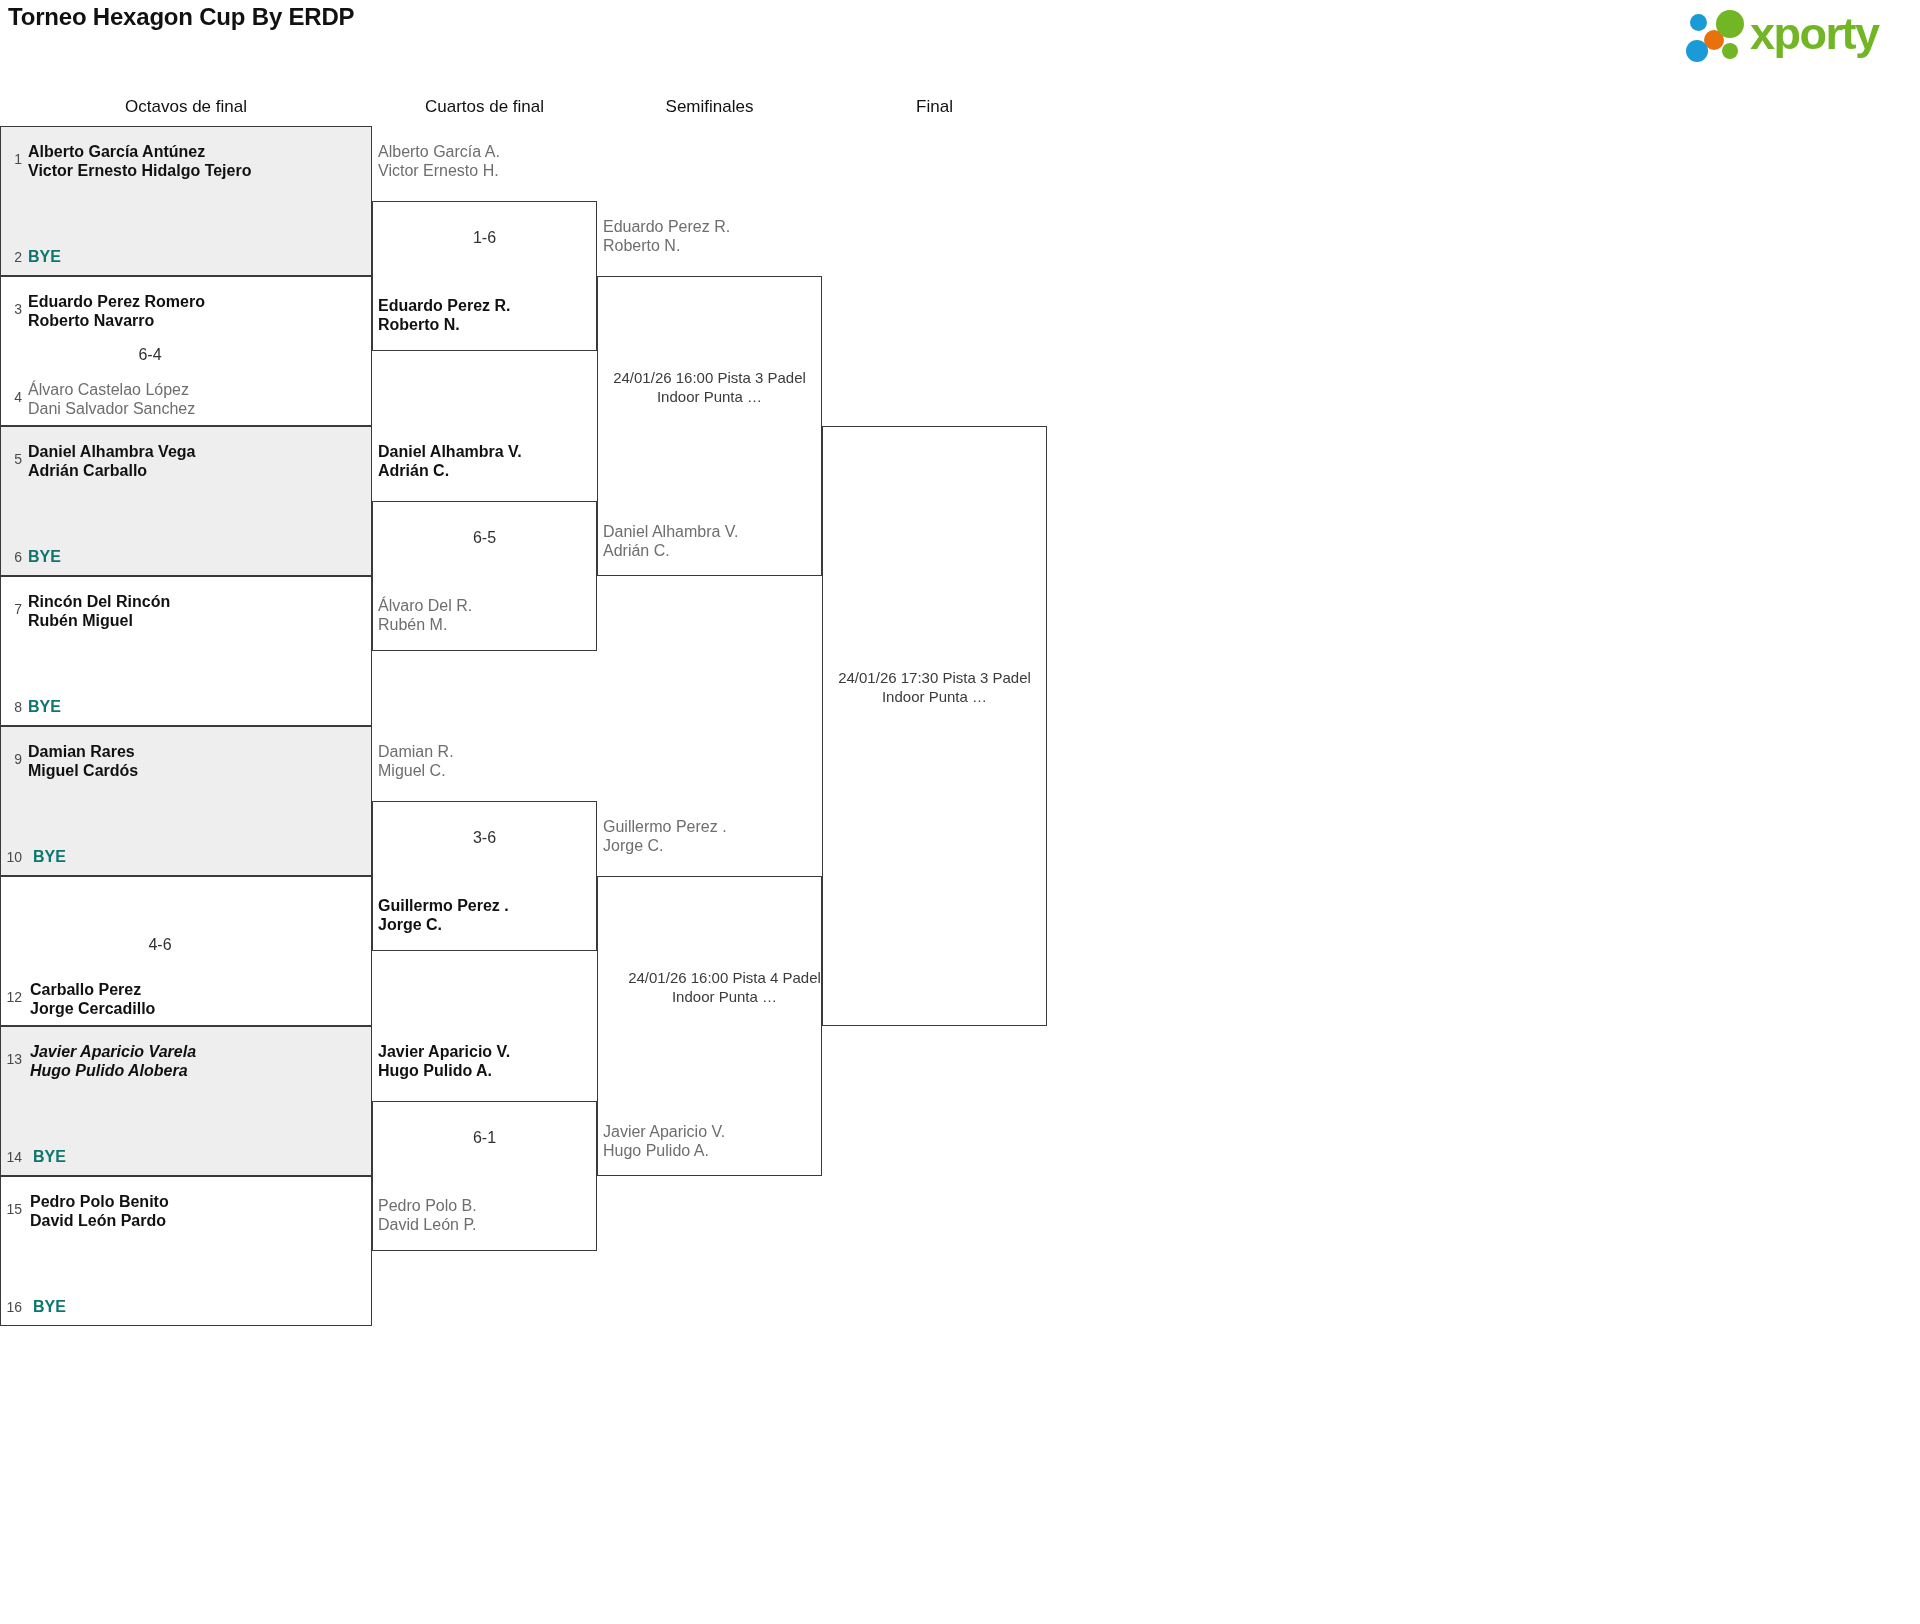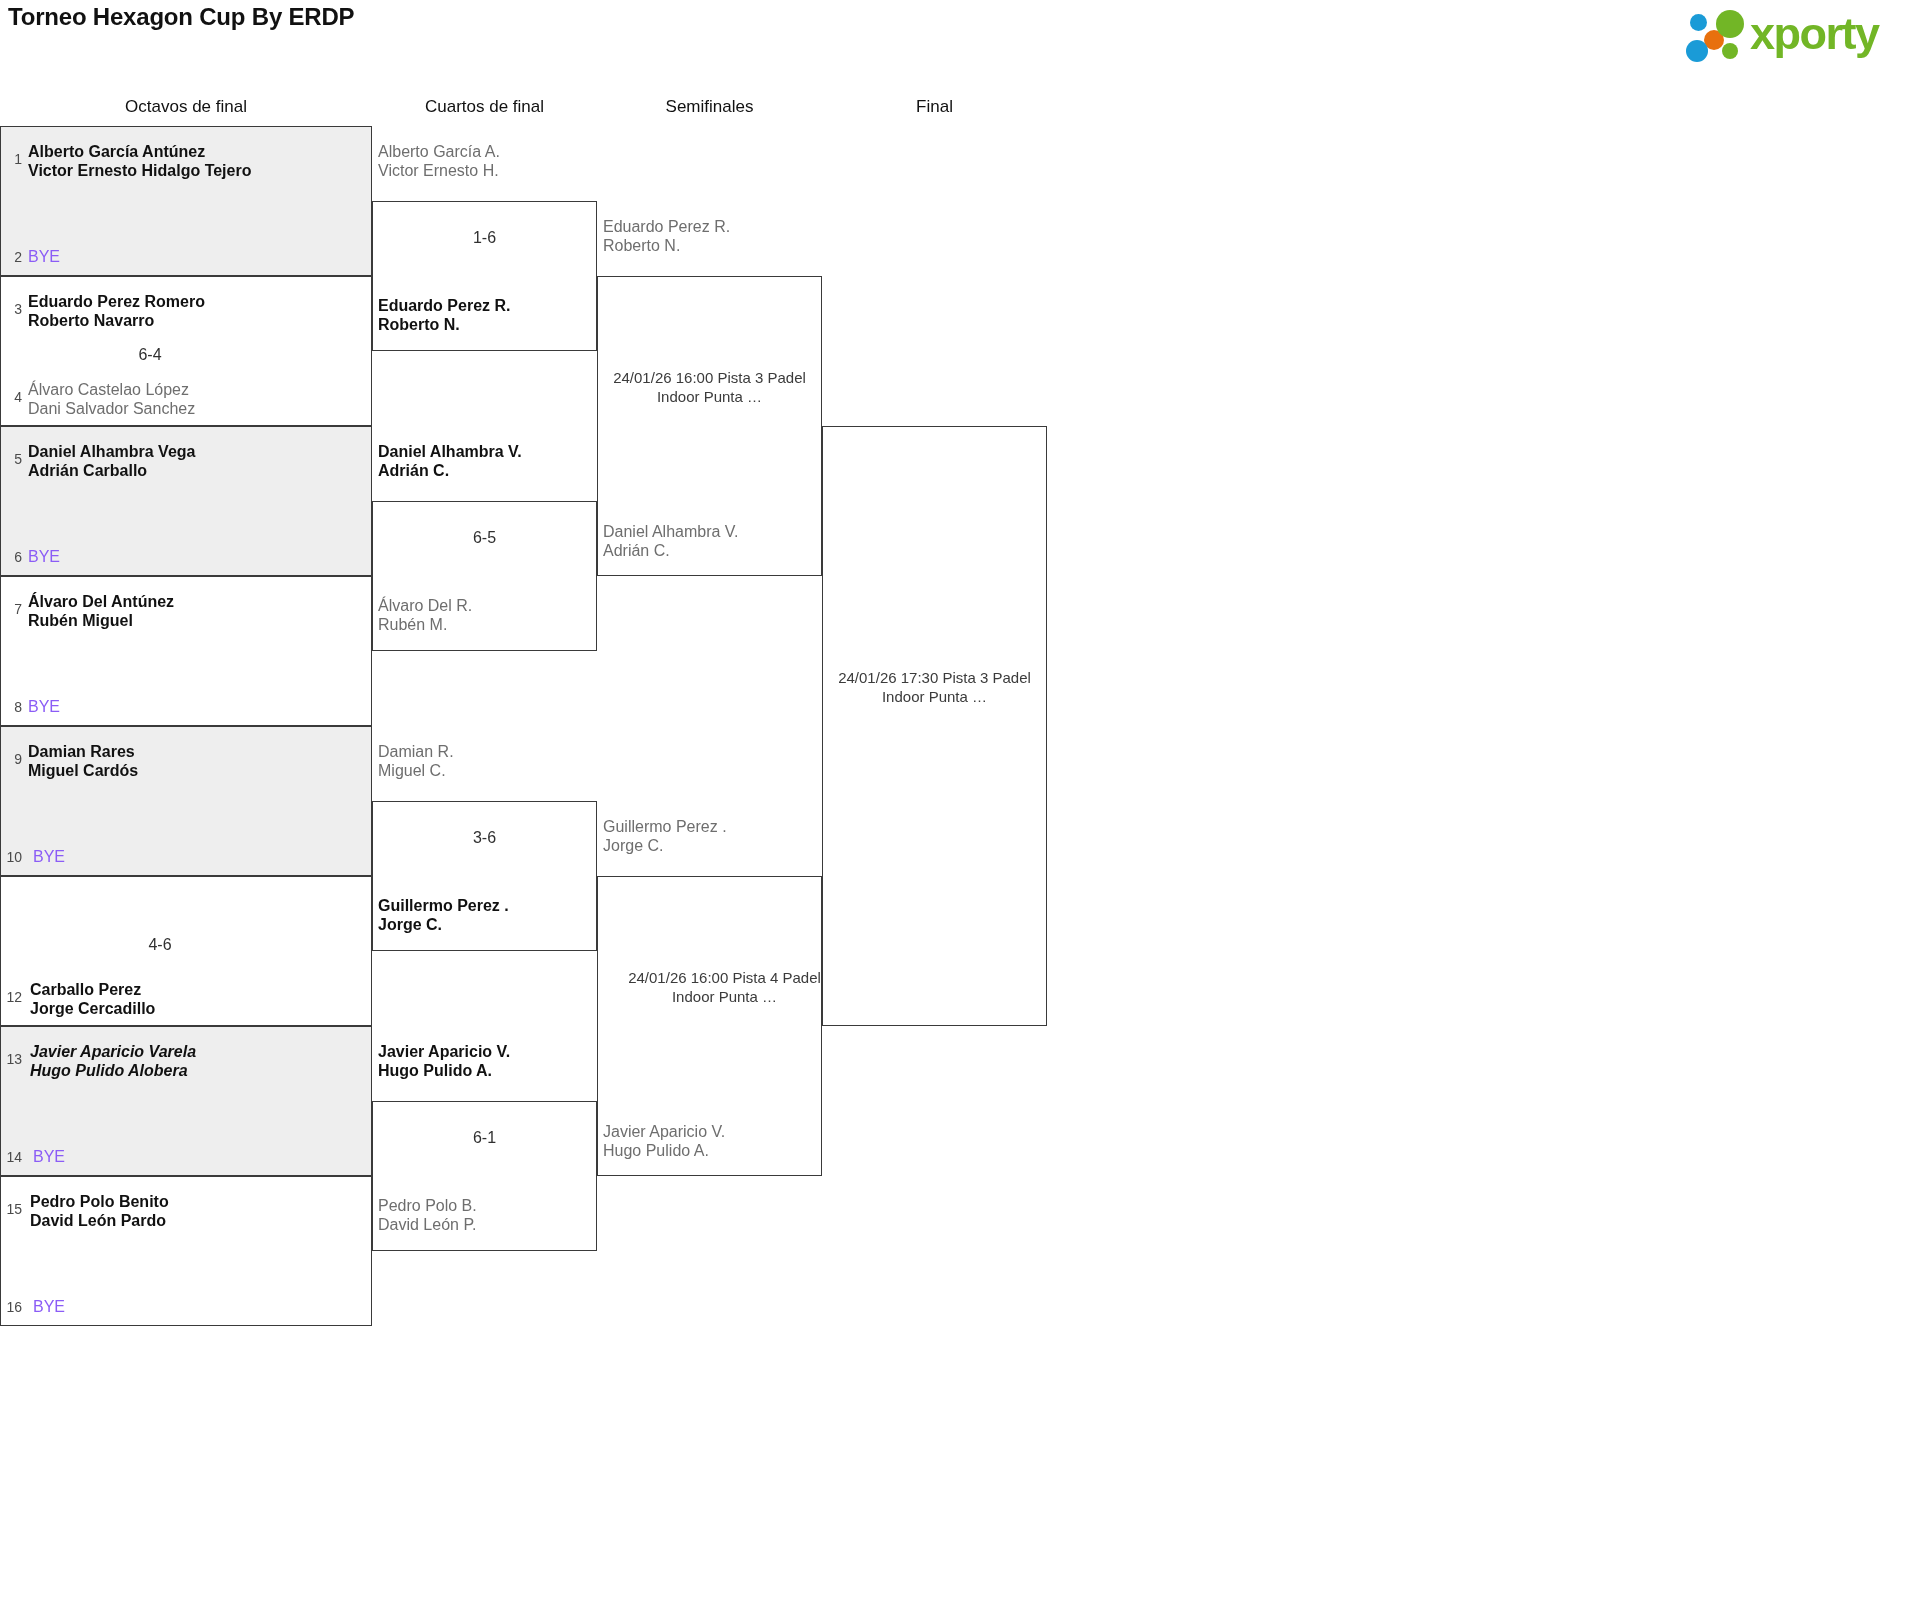--- a/index.html
+++ b/index.html
@@ -107,22 +107,22 @@
   .names {
     position: absolute;
     left: 28px;
     font-size: 16px;
     line-height: 19px;
     white-space: nowrap;
   }
   .names.win { color: #111111; font-weight: bold; }
   .names.lose { color: #6e6e6e; font-weight: normal; }
   .names.bye {
-    color: #8b5cf6;
-    font-weight: normal;
+    color: #0f766e;
+    font-weight: bold;
     font-size: 16px;
   }
 
   
   .score {
     position: absolute;
     font-size: 16px;
     line-height: 19px;
     color: #303030;
     text-align: center;
@@ -219,21 +219,21 @@
     <span class="names bye" style="top:46px;">
       <span>BYE</span>
     </span>
   </div>
   <div class="score" style="left:130px; top:492px; width:120px;"></div>
 
   <div class="box" style="left:0px; top:576px; width:372px; height:150px;"></div>
   <div class="slot" style="left:0px; top:576px; width:372px; height:75px;">
     <span class="seed-no" style="top:25px;">7</span>
     <span class="names win" style="top:16px;">
-      <span>Álvaro Del Antúnez</span><br>
+      <span>Rincón Del Rincón</span><br>
       <span>Rubén Miguel</span>
     </span>
   </div>
   <div class="slot" style="left:0px; top:651px; width:372px; height:75px;">
     <span class="seed-no" style="top:48px;">8</span>
     <span class="names bye" style="top:46px;">
       <span>BYE</span>
     </span>
   </div>
   <div class="score" style="left:130px; top:642px; width:120px;"></div>

